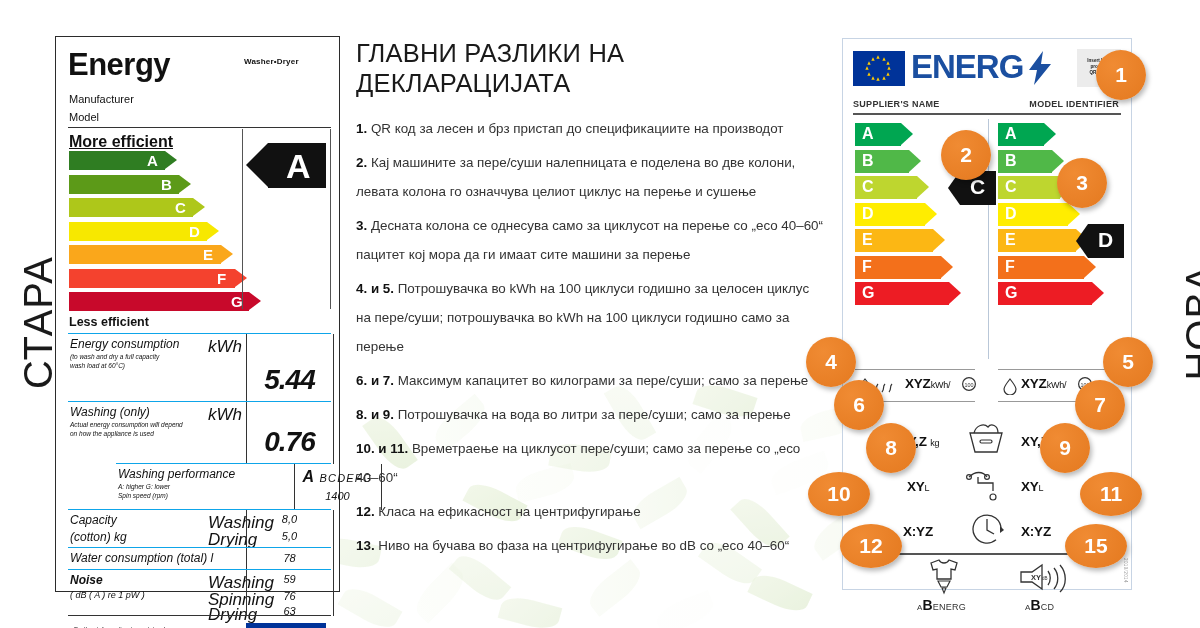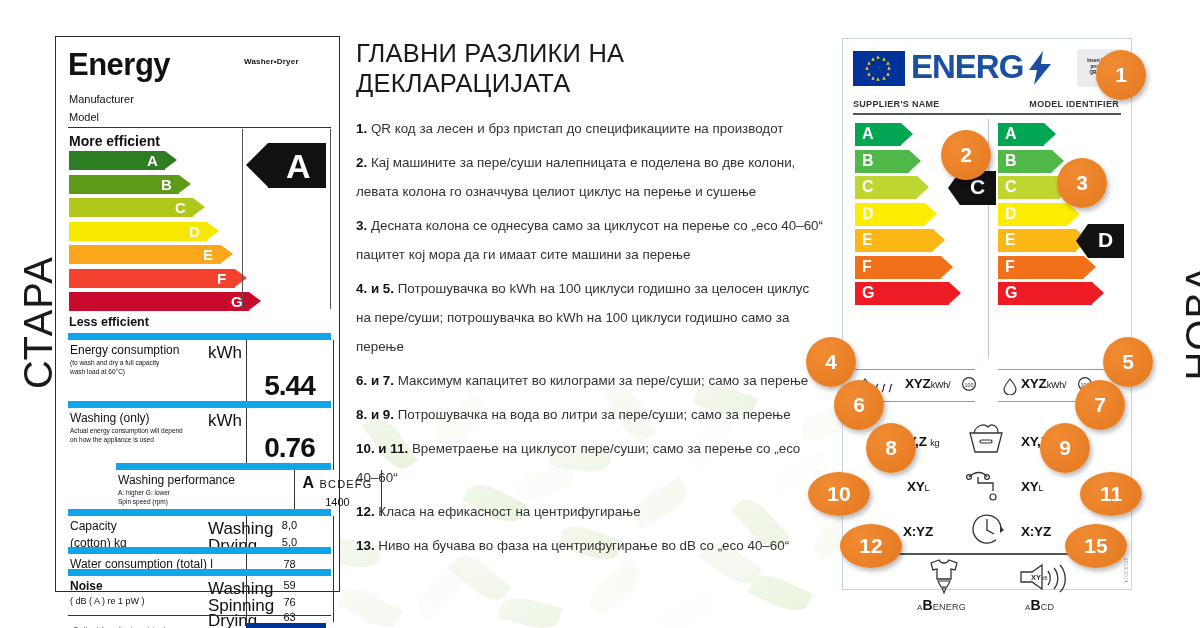--- a/index.html
+++ b/index.html
@@ -29,39 +29,39 @@
   .ol-pad{position:absolute;left:8px;top:6px;right:8px;bottom:6px;}
   .ol-title{position:absolute;left:4px;top:4px;font-size:31px;font-weight:bold;letter-spacing:-.5px;color:#111;}
   .ol-man{position:absolute;left:5px;top:50px;font-size:11px;color:#111;}
   .ol-mod{position:absolute;left:5px;top:68px;font-size:11px;color:#111;}
   .ol-type{position:absolute;left:180px;top:14px;font-size:8px;font-weight:bold;color:#111;letter-spacing:.2px;}
   .ol-brandbox{position:absolute;left:178px;top:28px;width:87px;height:54px;border:1px solid #555;box-sizing:border-box;}
   .ol-brand{position:absolute;left:5px;top:4px;font-size:22px;font-weight:bold;letter-spacing:-1px;color:#111;}
   .ol-brandbar{position:absolute;left:6px;top:30px;width:72px;height:5px;background:#111;transform:skewY(-4deg);}
   .ol-model{position:absolute;left:4px;top:38px;font-size:8.5px;font-weight:bold;color:#111;letter-spacing:-.2px;}
   .hr1{position:absolute;left:4px;top:84px;right:0;height:1px;background:#333;}
-  .ol-more{position:absolute;left:5px;top:90px;font-size:14px;font-weight:bold;color:#111;}
+  .ol-more{position:absolute;left:5px;top:90px;font-size:16px;font-weight:bold;color:#111;text-decoration:underline;}
   .ol-less{position:absolute;left:5px;top:272px;font-size:12.5px;font-weight:bold;color:#111;}
 
   .bars{position:absolute;left:5px;top:108px;width:160px;}
   .bar{position:relative;height:19px;margin-bottom:4.5px;}
   .bar .body{position:absolute;left:0;top:0;height:19px;}
   .bar .tip{position:absolute;top:0;width:0;height:0;border-top:9.5px solid transparent;
             border-bottom:9.5px solid transparent;border-left-width:12px;border-left-style:solid;}
   .bar .ltr{position:absolute;top:1px;font-size:15px;font-weight:bold;color:#fff;font-family:"Liberation Sans",sans-serif;}
 
   .arrowbox{position:absolute;left:178px;top:86px;width:87px;height:180px;border-left:1px solid #555;border-right:1px solid #555;}
   .bigarrow{position:absolute;left:3px;top:14px;width:80px;height:45px;}
   .bigarrow .ab{position:absolute;left:22px;top:0;width:58px;height:45px;background:#111;}
   .bigarrow .at{position:absolute;left:0;top:0;width:0;height:0;border-top:22.5px solid transparent;
                 border-bottom:22.5px solid transparent;border-right:22px solid #111;}
   .bigarrow .al{position:absolute;left:40px;top:2px;font-size:34px;font-weight:bold;color:#fff;line-height:42px;}
 
   .dtable{position:absolute;left:4px;top:290px;right:0;bottom:0;}
-  .drow{position:relative;border-top:7px solid #0ea5e9;}
+  .drow{position:relative;border-top:1px solid #0ea5e9;font-style:italic;}
   .drow .t1{position:absolute;left:2px;font-size:12px;color:#111;}
   .drow .t1s{position:absolute;left:2px;font-size:6.5px;color:#111;line-height:8.5px;}
   .drow .t2{position:absolute;left:140px;font-size:17px;color:#111;}
   .drow .val{position:absolute;left:178px;width:87px;text-align:center;}
   .vbig{font-size:28px;font-weight:bold;color:#111;letter-spacing:-1px;}
   .vsm{font-size:11px;color:#111;}
   .vcls{font-size:11px;color:#111;letter-spacing:1.2px;}
   .vcls b{font-size:16px;font-weight:bold;}
   .colsep{position:absolute;left:178px;top:0;bottom:0;width:1px;background:#333;}
   .colsep2{position:absolute;left:265px;top:0;bottom:0;width:1px;background:#333;}

